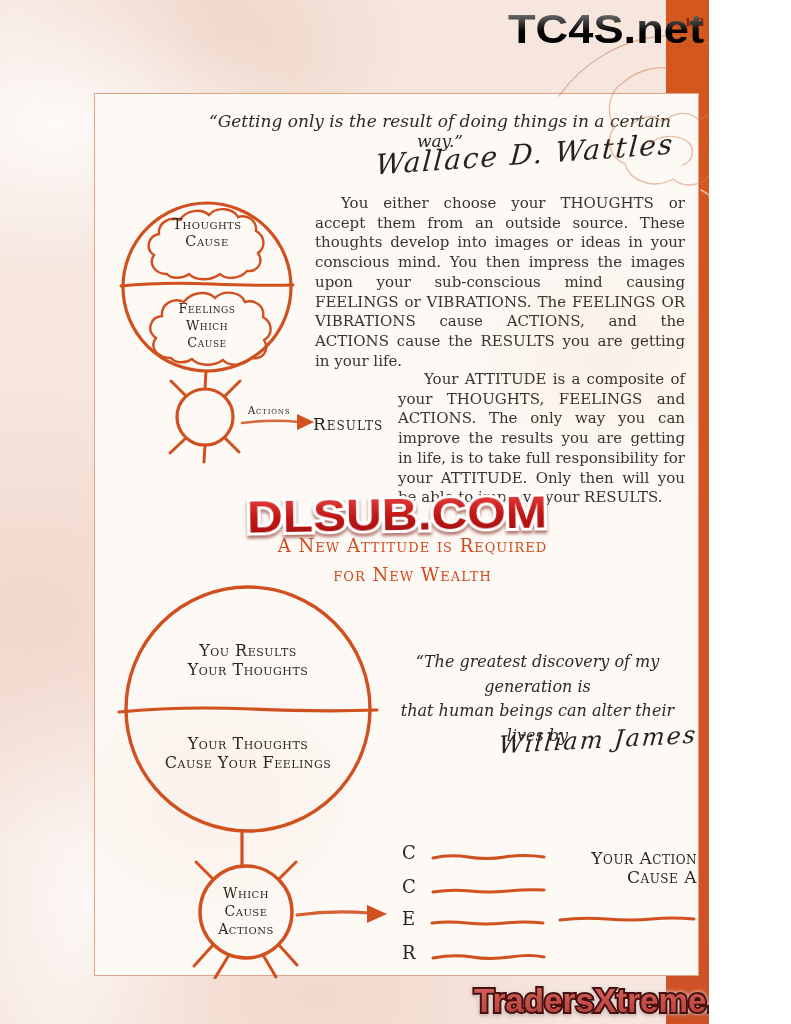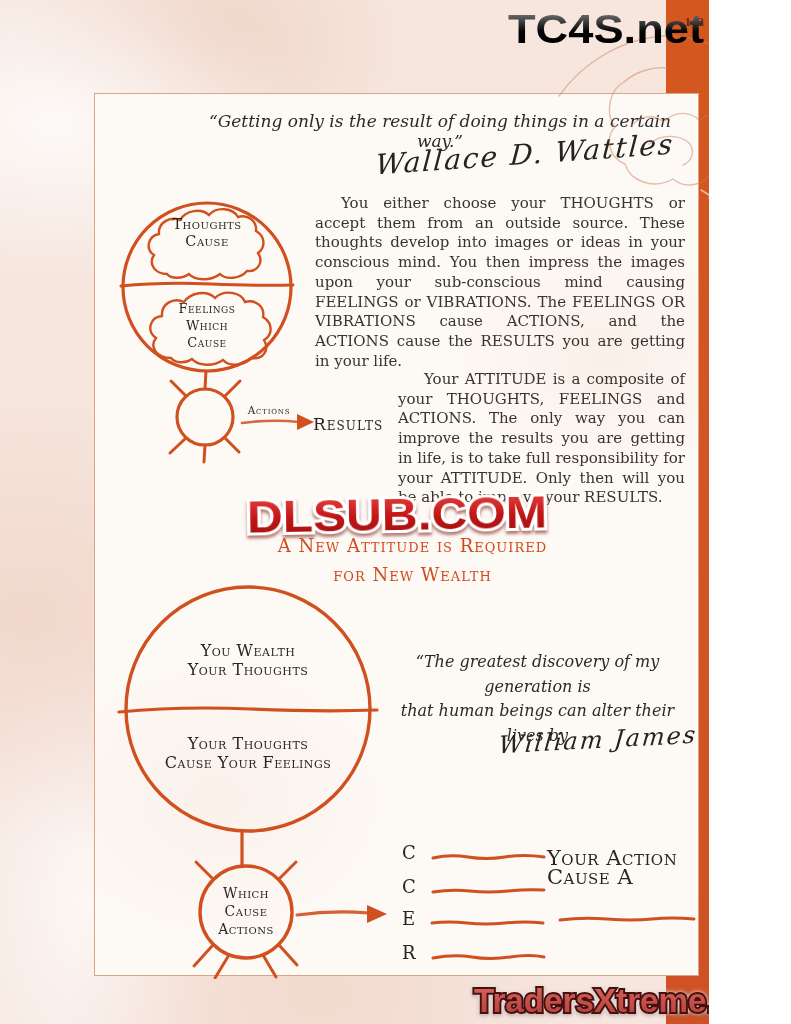--- a/index.html
+++ b/index.html
@@ -71,22 +71,22 @@
   .heading { left: 16px; top: 437px; width: 100%; text-align: center; color: #d04b1e;
              font-variant: small-caps; font-size: 18px; line-height: 29px; letter-spacing: 1px; }
 
   .q2 { left: 295px; top: 556px; width: 295px; text-align: center; font-style: italic;
         font-size: 16px; line-height: 24.5px; color: #2d2926; }
 
   .letrow { left: 307px; display: flex; align-items: flex-end; gap: 14px; }
   .letrow .let { font-size: 18px; color: #2b2520; line-height: 18px; }
   .r1 { top: 750px; } .r2 { top: 784px; } .r3 { top: 816px; } .r4 { top: 850px; }
 
-  .caption { left: 452px; top: 755px; width: 150px; text-align: left; color: #2b2520;
-             font-variant: small-caps; font-size: 21px; line-height: 19px; letter-spacing: .5px; }
+  .caption { left: 452px; top: 755px; width: 150px; text-align: right; color: #2b2520;
+             font-variant: small-caps; font-size: 17px; line-height: 19px; letter-spacing: .5px; }
   .caption-line { left: 462px; top: 820px; }
 
   .tx { position: absolute; left: 468px; top: 979px; width: 322px; height: 42px; z-index: 7; }
   .tx text { font-family: "Liberation Sans", sans-serif; font-weight: bold; font-size: 34px;
              filter: drop-shadow(0 0 2px rgba(255,255,255,.95)) drop-shadow(0 1px 1px rgba(60,10,10,.4)); }
 </style>
 </head>
 <body>
 
 <div class="page">
@@ -199,21 +199,21 @@
             <path d="M102,361 L83,382" stroke-width="3"></path>
             <path d="M168,361 L186,381" stroke-width="3"></path>
             <path d="M118,371 L104,394" stroke-width="3"></path>
             <path d="M152,371 L165,393" stroke-width="3"></path>
           </g>
           <path d="M186,331 Q222,326 258,329" stroke-width="3" opacity="0.9"></path>
         </g>
         <polygon points="256,321 276,330 256,339" fill="#d0501f"></polygon>
       </svg>
       <div class="dlabel d2-top">
-        <div>You Wealth</div>
+        <div>You Results</div>
         <div>Your Thoughts</div>
       </div>
       <div class="dlabel d2-bot">
         <div>Your Thoughts</div>
         <div>Cause Your Feelings</div>
       </div>
       <div class="dlabel d2-sun">
         <div>Which</div>
         <div>Cause</div>
         <div>Actions</div>

